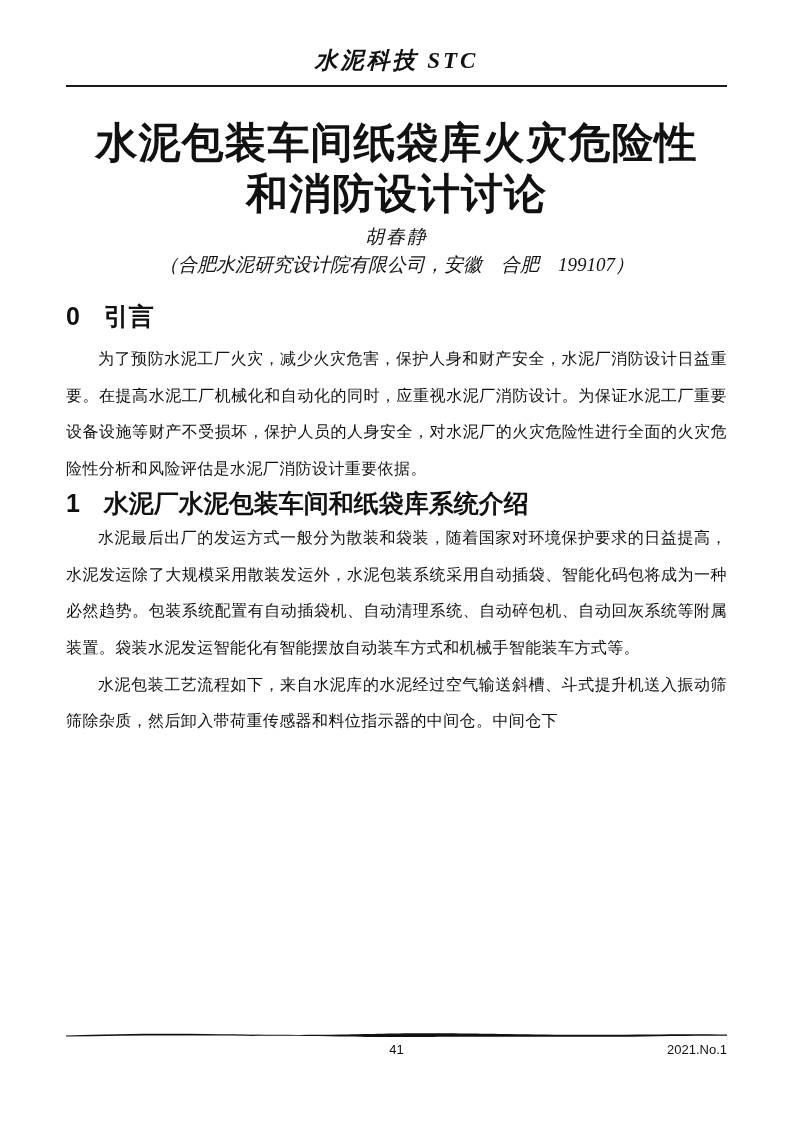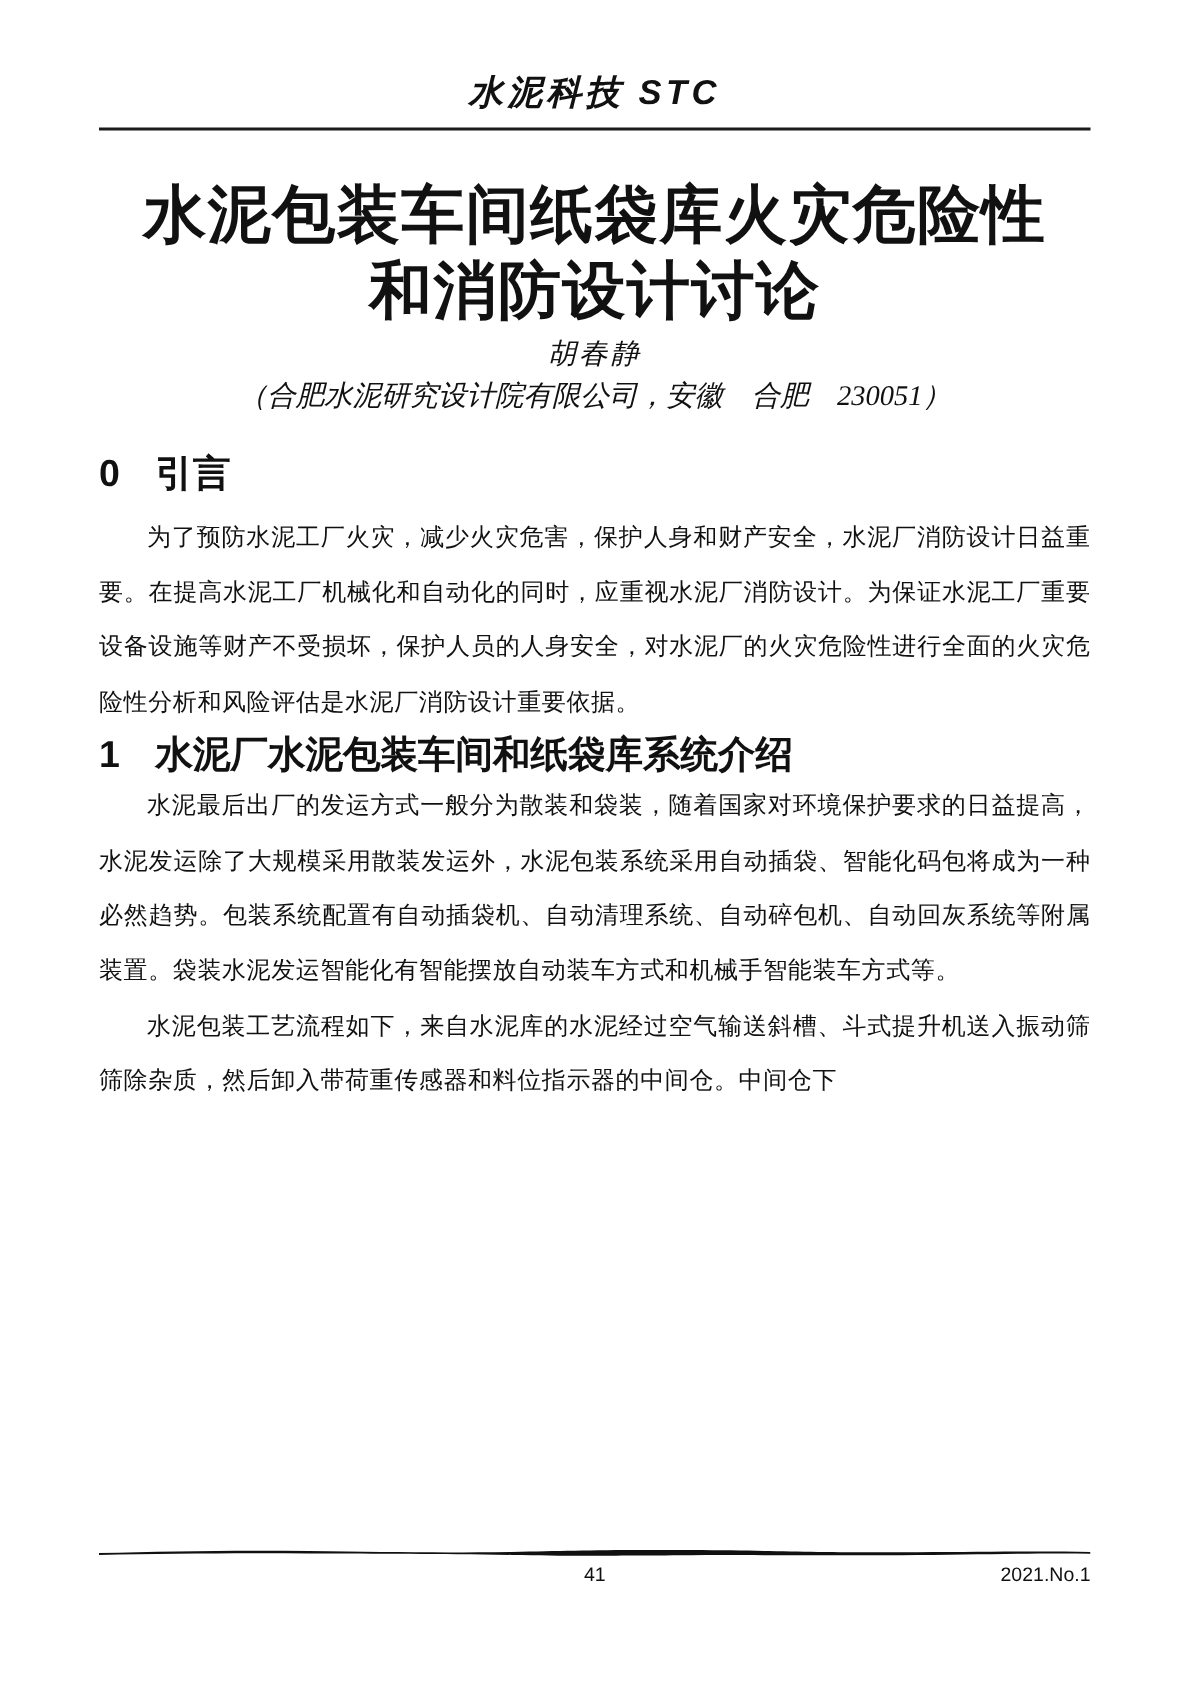--- a/index.html
+++ b/index.html
@@ -20,21 +20,21 @@
   }
   
   .journal-header {
     padding-top: 46px;
     text-align: center;
     font-size: 23px;
     line-height: 30px;
     font-style: italic;
     font-weight: bold;
     letter-spacing: 3px;
-    font-family: Liberation Sans, sans-serif;
+    font-family: Liberation Serif, serif;
   }
   .header-rule {
     margin-top: 9px;
     border-top: 2px solid #1a1a1a;
     height: 0;
   }
   
   .article-title {
     margin-top: 30px;
     text-align: center;
@@ -126,21 +126,21 @@
 
   <div class="header-rule"></div>
 
   <div class="article-title">
     <div>水泥包装车间纸袋库火灾危险性</div>
     <div>和消防设计讨论</div>
   </div>
 
   <div class="author">胡春静</div>
 
-  <div class="affiliation">（合肥水泥研究设计院有限公司，安徽　合肥　230051）</div>
+  <div class="affiliation">（合肥水泥研究设计院有限公司，安徽　合肥　199107）</div>
 
   <div class="sec-heading">
     <span class="sec-number">0</span><span class="sec-title">引言</span>
   </div>
 
   <div class="para first">为了预防水泥工厂火灾，减少火灾危害，保护人身和财产安全，水泥厂消防设计日益重要。在提高水泥工厂机械化和自动化的同时，应重视水泥厂消防设计。为保证水泥工厂重要设备设施等财产不受损坏，保护人员的人身安全，对水泥厂的火灾危险性进行全面的火灾危险性分析和风险评估是水泥厂消防设计重要依据。</div>
 
 
   <div class="sec-heading level1">
     <span class="sec-number">1</span><span class="sec-title">水泥厂水泥包装车间和纸袋库系统介绍</span>

